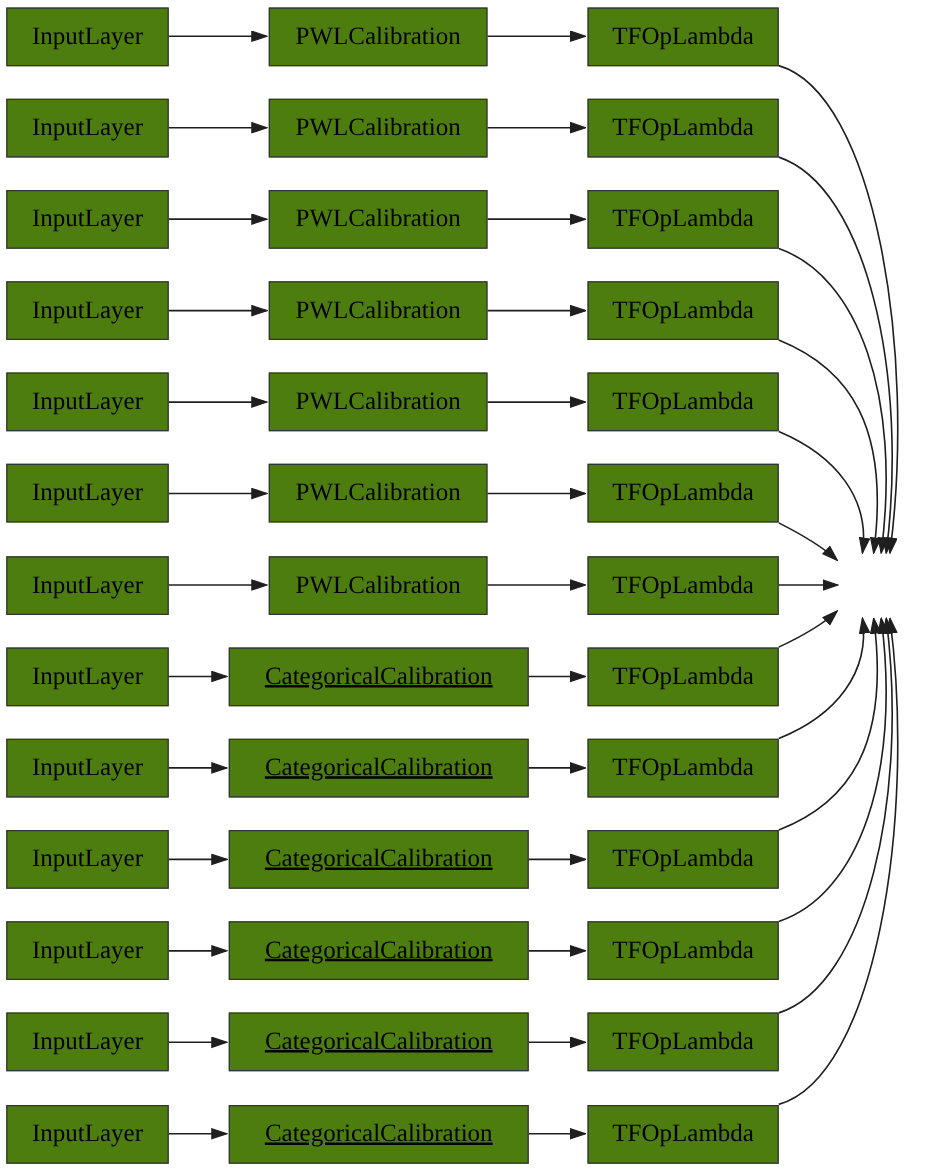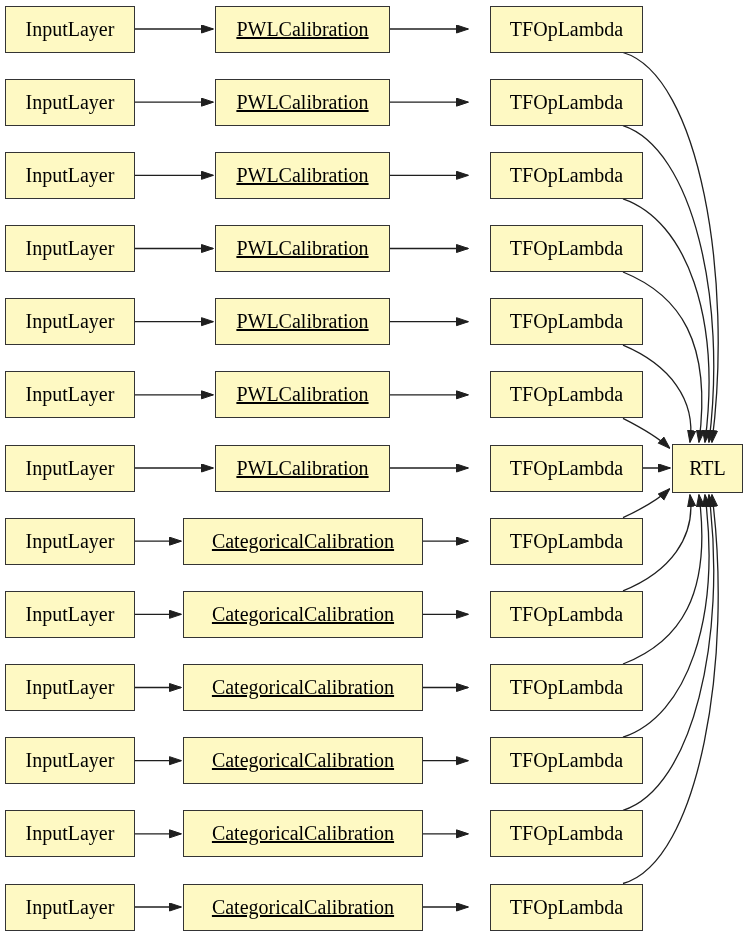--- a/index.html
+++ b/index.html
@@ -13,33 +13,33 @@
   }
   #edges {
     position: absolute;
     left: 0; top: 0;
     width: 749px; height: 940px;
   }
   .node {
     position: absolute;
     box-sizing: border-box;
     height: 47px;
-    background: #fef9c3;
+    background: #4d7c0f;
     border: 1.5px solid #343434;
     display: flex;
     align-items: center;
     justify-content: center;
     font-size: 20px;
     color: #000000;
     white-space: nowrap;
   }
   .node.input  { left: 5px;   width: 130px; }
-  .node.pwl    { left: 215px; width: 175px; text-decoration: underline; }
+  .node.pwl    { left: 215px; width: 175px; }
   .node.cat    { left: 183px; width: 240px; text-decoration: underline; }
-  .node.lambda { left: 470px; width: 153px; margin-left: 20px; }
+  .node.lambda { left: 470px; width: 153px; }
   .node.rtl    { left: 672px; top: 444px; width: 71px; height: 49px; }
 </style>
 </head>
 <body>
 
 <div id="canvas">
   <svg id="edges" viewBox="0 0 749 940" xmlns="http://www.w3.org/2000/svg">
     <defs>
       <marker id="arrow" markerUnits="userSpaceOnUse" markerWidth="13" markerHeight="10" refX="12" refY="4.5" orient="auto">
         <path d="M0.5,0.5 L12.5,4.5 L0.5,8.5 Z" fill="#1f1f1f" stroke="#1f1f1f"></path>
@@ -81,21 +81,20 @@
         <path d="M623,737.2 C687,716 721,619 705,495" marker-end="url(#arrow)"></path>
         <path d="M135,833.8337 L181,833.8337" marker-end="url(#arrow)"></path>
         <path d="M423,833.8337 L468,833.8337" marker-end="url(#arrow)"></path>
         <path d="M623,810.3 C693,788 727,637 709,495" marker-end="url(#arrow)"></path>
         <path d="M135,907.0004000000001 L181,907.0004000000001" marker-end="url(#arrow)"></path>
         <path d="M423,907.0004000000001 L468,907.0004000000001" marker-end="url(#arrow)"></path>
         <path d="M623,883.5 C700,862 733,657 712,495" marker-end="url(#arrow)"></path>
       </g>
   </svg>
 
-  <div class="node rtl">RTL</div>
 
     <div class="node input" style="top: 5.5px;">InputLayer</div>
     <div class="node calib pwl" style="top: 5.5px;">PWLCalibration</div>
     <div class="node lambda" style="top: 5.5px;">TFOpLambda</div>
 
     <div class="node input" style="top: 78.7px;">InputLayer</div>
     <div class="node calib pwl" style="top: 78.7px;">PWLCalibration</div>
     <div class="node lambda" style="top: 78.7px;">TFOpLambda</div>
 
     <div class="node input" style="top: 151.8px;">InputLayer</div>

